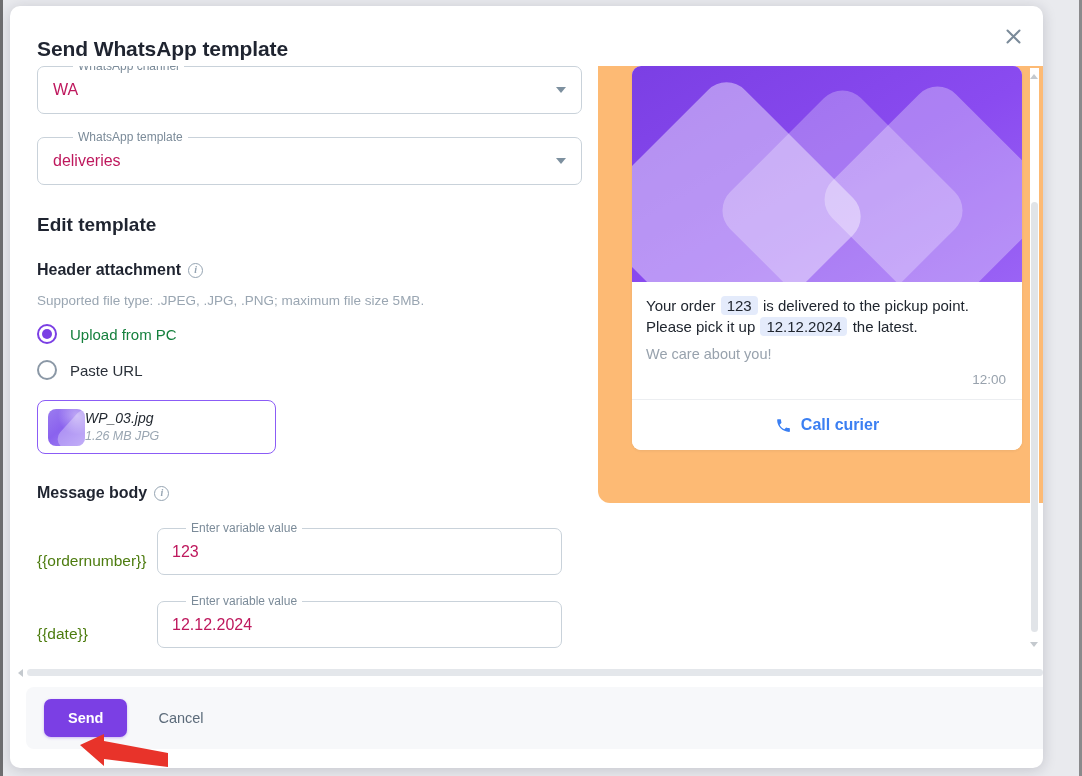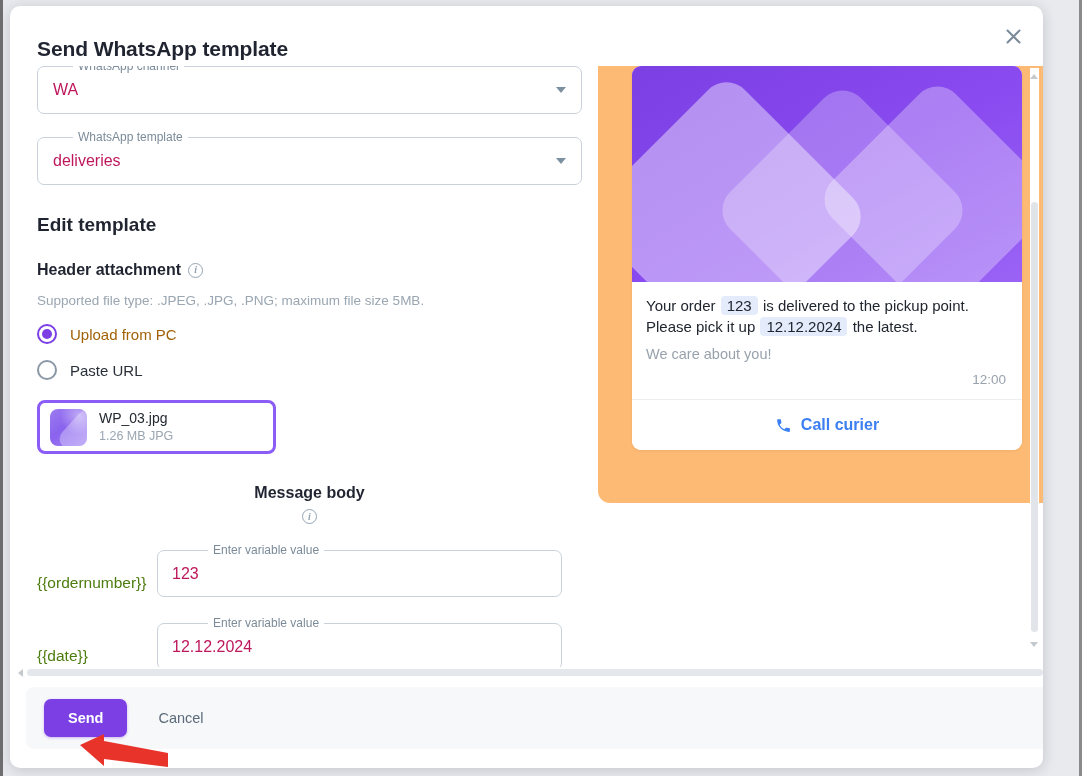--- a/index.html
+++ b/index.html
@@ -164,32 +164,32 @@
     flex: none;
   }
   .radio-row.selected .radio-outer { border-color: #7b3fe4; }
   .radio-inner {
     width: 10px; height: 10px;
     border-radius: 50%;
     background: transparent;
   }
   .radio-row.selected .radio-inner { background: #7b3fe4; }
   .radio-label { font-size: 15px; color: #2a3039; }
-  .radio-row.selected .radio-label { color: #a16207; }
+  .radio-row.selected .radio-label { color: #15803d; }
 
   
   .attachment {
     margin-top: 20px;
     width: 239px; height: 54px;
-    border: 3px solid #8b5cf6;
+    border: 1px solid #8b5cf6;
     border-radius: 8px;
     display: flex; align-items: center;
     padding: 0 10px;
-    gap: 12px;
     background: #fff;
+    font-style: italic;
   }
   .thumb {
     width: 37px; height: 37px;
     border-radius: 8px;
     flex: none;
     background:
       radial-gradient(circle at 78% 18%, rgba(255,255,255,.45) 0%, rgba(255,255,255,0) 45%),
       linear-gradient(140deg, #9b7cf0 0%, #8a62ee 45%, #a88cf5 100%);
     position: relative;
     overflow: hidden;
@@ -218,21 +218,21 @@
     color: #4d7c0f;
     padding-top: 24px;
   }
   .var-field {
     position: relative;
     width: 405px; height: 47px;
     border: 1px solid #c9d2da;
     border-radius: 7px;
     background: #fff;
   }
-  .var-field .field-legend { left: 26px; text-align: center; }
+  .var-field .field-legend { left: 4px; text-align: center; }
   .var-field .field-value { left: 14px; }
 
   
   .preview-wrap {
     position: absolute;
     left: 588px; top: -34px;
     width: 458px;
     height: 471px;
     background: #fdba74;
     border-radius: 12px;
@@ -444,21 +444,21 @@
         </div>
 
         <div class="attachment">
           <span class="thumb"></span>
           <span>
             <div class="att-name">WP_03.jpg</div>
             <div class="att-meta">1.26 MB JPG</div>
           </span>
         </div>
 
-        <div class="sub-title" style="margin-top:30px;flex-direction:column;">
+        <div class="sub-title" style="margin-top:30px;">
           <span>Message body</span>
           <span class="info-icon">i</span>
         </div>
 
         <div class="var-row">
           <span class="var-name">{{ordernumber}}</span>
           <span class="var-field">
             <span class="field-legend">Enter variable value</span>
             <span class="field-value" placeholder="Enter variable value">123</span>
           </span>

